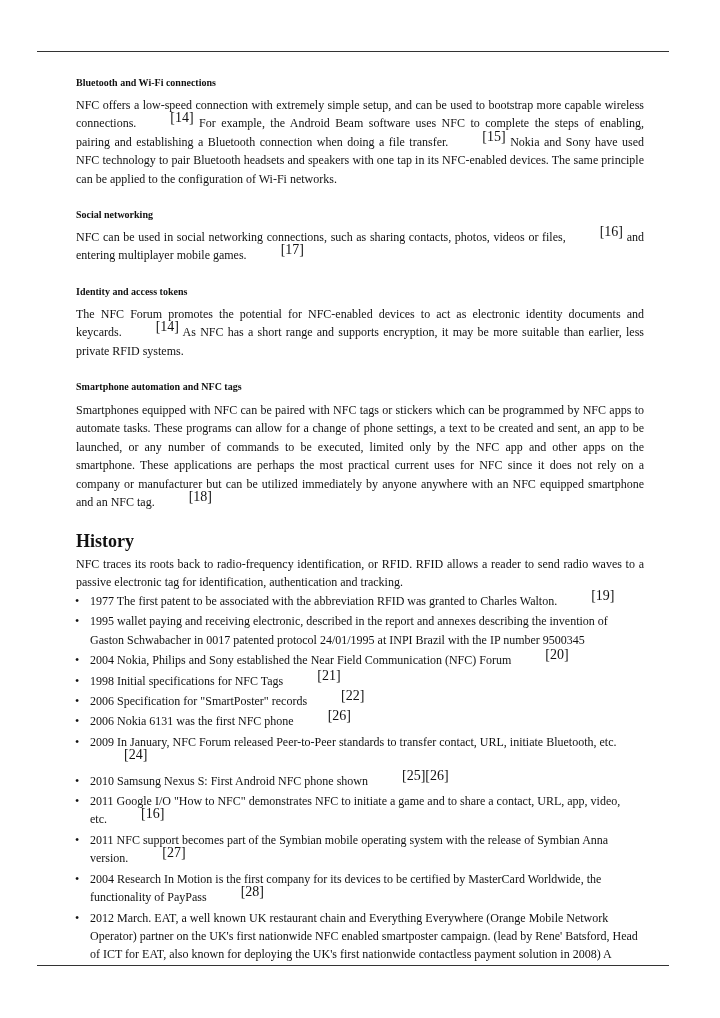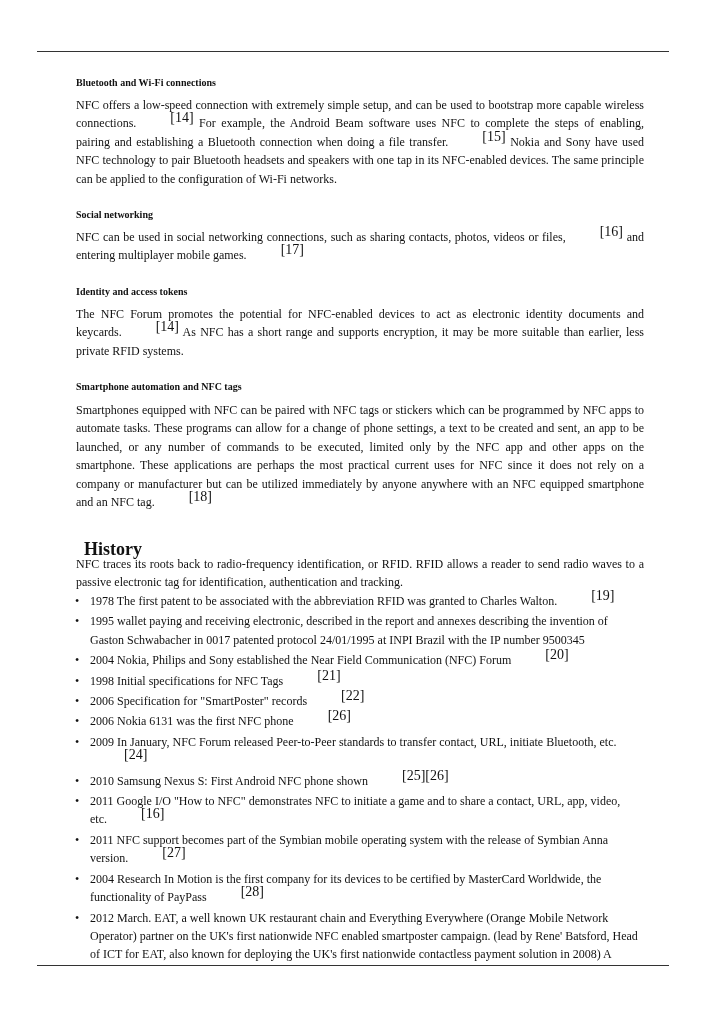--- a/index.html
+++ b/index.html
@@ -8,21 +8,21 @@
   .page { position: absolute; left: 0; top: 0; width: 720px; height: 1018px; }
   .running-header { position: absolute; left: 37px; top: 35px; width: 632px; height: 16px;
                     font-size: 12px; line-height: 16px; }
   .running-header .title { position: absolute; left: 0; top: 0; }
   .running-header .pnum { position: absolute; right: 0; top: 0; }
   .header-rule { position: absolute; left: 37px; top: 51px; width: 632px; height: 1px; background: #333; }
   .footer-rule { position: absolute; left: 37px; top: 965px; width: 632px; height: 1px; background: #333; }
 
   .content { position: absolute; left: 76px; top: 0; width: 568px; }
   h2.sub { position: absolute; left: 0; margin: 0; font-size: 10px; font-weight: bold; line-height: 18px; white-space: nowrap; }
-  h1.sec { position: absolute; left: 0; margin: 8px; font-size: 18px; font-weight: bold; line-height: 22px; white-space: nowrap; }
+  h1.sec { position: absolute; left: 0; margin: 0; font-size: 18px; font-weight: bold; line-height: 22px; white-space: nowrap; }
   .para { position: absolute; left: 0; width: 568px; font-size: 12px; line-height: 18.4px; text-align: justify; margin: 0; }
   sup { font-size: 14px; line-height: 0; vertical-align: 5px; padding-left: 34px; }
 
   ul.history { position: absolute; left: 0; top: 592px; width: 568px; margin: 0; padding: 0; list-style: none; font-size: 12px; line-height: 18.4px; }
   ul.history li { position: relative; padding-left: 14px; margin-bottom: 2px; width: 540px; }
   ul.history li .bullet { position: absolute; left: -1px; top: 0; }
 </style>
 </head>
 <body>
 
@@ -41,21 +41,21 @@
     <h2 class="sub" style="top:283px">Identity and access tokens</h2>
     <p class="para" style="top:305px"><span>The NFC Forum promotes the potential for NFC-enabled devices to act as electronic identity documents and keycards.</span><sup>[14]</sup><span> As NFC has a short range and supports encryption, it may be more suitable than earlier, less private RFID systems.</span></p>
 
     <h2 class="sub" style="top:378px">Smartphone automation and NFC tags</h2>
     <p class="para" style="top:401px"><span>Smartphones equipped with NFC can be paired with NFC tags or stickers which can be programmed by NFC apps to automate tasks. These programs can allow for a change of phone settings, a text to be created and sent, an app to be launched, or any number of commands to be executed, limited only by the NFC app and other apps on the smartphone. These applications are perhaps the most practical current uses for NFC since it does not rely on a company or manufacturer but can be utilized immediately by anyone anywhere with an NFC equipped smartphone and an NFC tag.</span><sup>[18]</sup></p>
 
     <h1 class="sec" style="top:530px">History</h1>
     <p class="para" style="top:555px">NFC traces its roots back to radio-frequency identification, or RFID. RFID allows a reader to send radio waves to a passive electronic tag for identification, authentication and tracking.</p>
 
     <ul class="history">
-      <li><span class="bullet">•</span><span>1978 The first patent to be associated with the abbreviation RFID was granted to Charles Walton.</span><sup>[19]</sup></li>
+      <li><span class="bullet">•</span><span>1977 The first patent to be associated with the abbreviation RFID was granted to Charles Walton.</span><sup>[19]</sup></li>
       <li><span class="bullet">•</span><span>1995 wallet paying and receiving electronic, described in the report and annexes describing the invention of Gaston Schwabacher in 0017 patented protocol 24/01/1995 at INPI Brazil with the IP number 9500345</span></li>
       <li><span class="bullet">•</span><span>2004 Nokia, Philips and Sony established the Near Field Communication (NFC) Forum</span><sup>[20]</sup></li>
       <li><span class="bullet">•</span><span>1998 Initial specifications for NFC Tags</span><sup>[21]</sup></li>
       <li><span class="bullet">•</span><span>2006 Specification for "SmartPoster" records</span><sup>[22]</sup></li>
       <li><span class="bullet">•</span><span>2006 Nokia 6131 was the first NFC phone</span><sup>[26]</sup></li>
       <li style="width:560px"><span class="bullet">•</span><span>2009 In January, NFC Forum released Peer-to-Peer standards to transfer contact, URL, initiate Bluetooth, etc.</span><sup>[24]</sup></li>
       <li><span class="bullet">•</span><span>2010 Samsung Nexus S: First Android NFC phone shown</span><sup>[25][26]</sup></li>
       <li><span class="bullet">•</span><span>2011 Google I/O "How to NFC" demonstrates NFC to initiate a game and to share a contact, URL, app, video, etc.</span><sup>[16]</sup></li>
       <li><span class="bullet">•</span><span>2011 NFC support becomes part of the Symbian mobile operating system with the release of Symbian Anna version.</span><sup>[27]</sup></li>
       <li><span class="bullet">•</span><span>2004 Research In Motion is the first company for its devices to be certified by MasterCard Worldwide, the functionality of PayPass</span><sup>[28]</sup></li>

